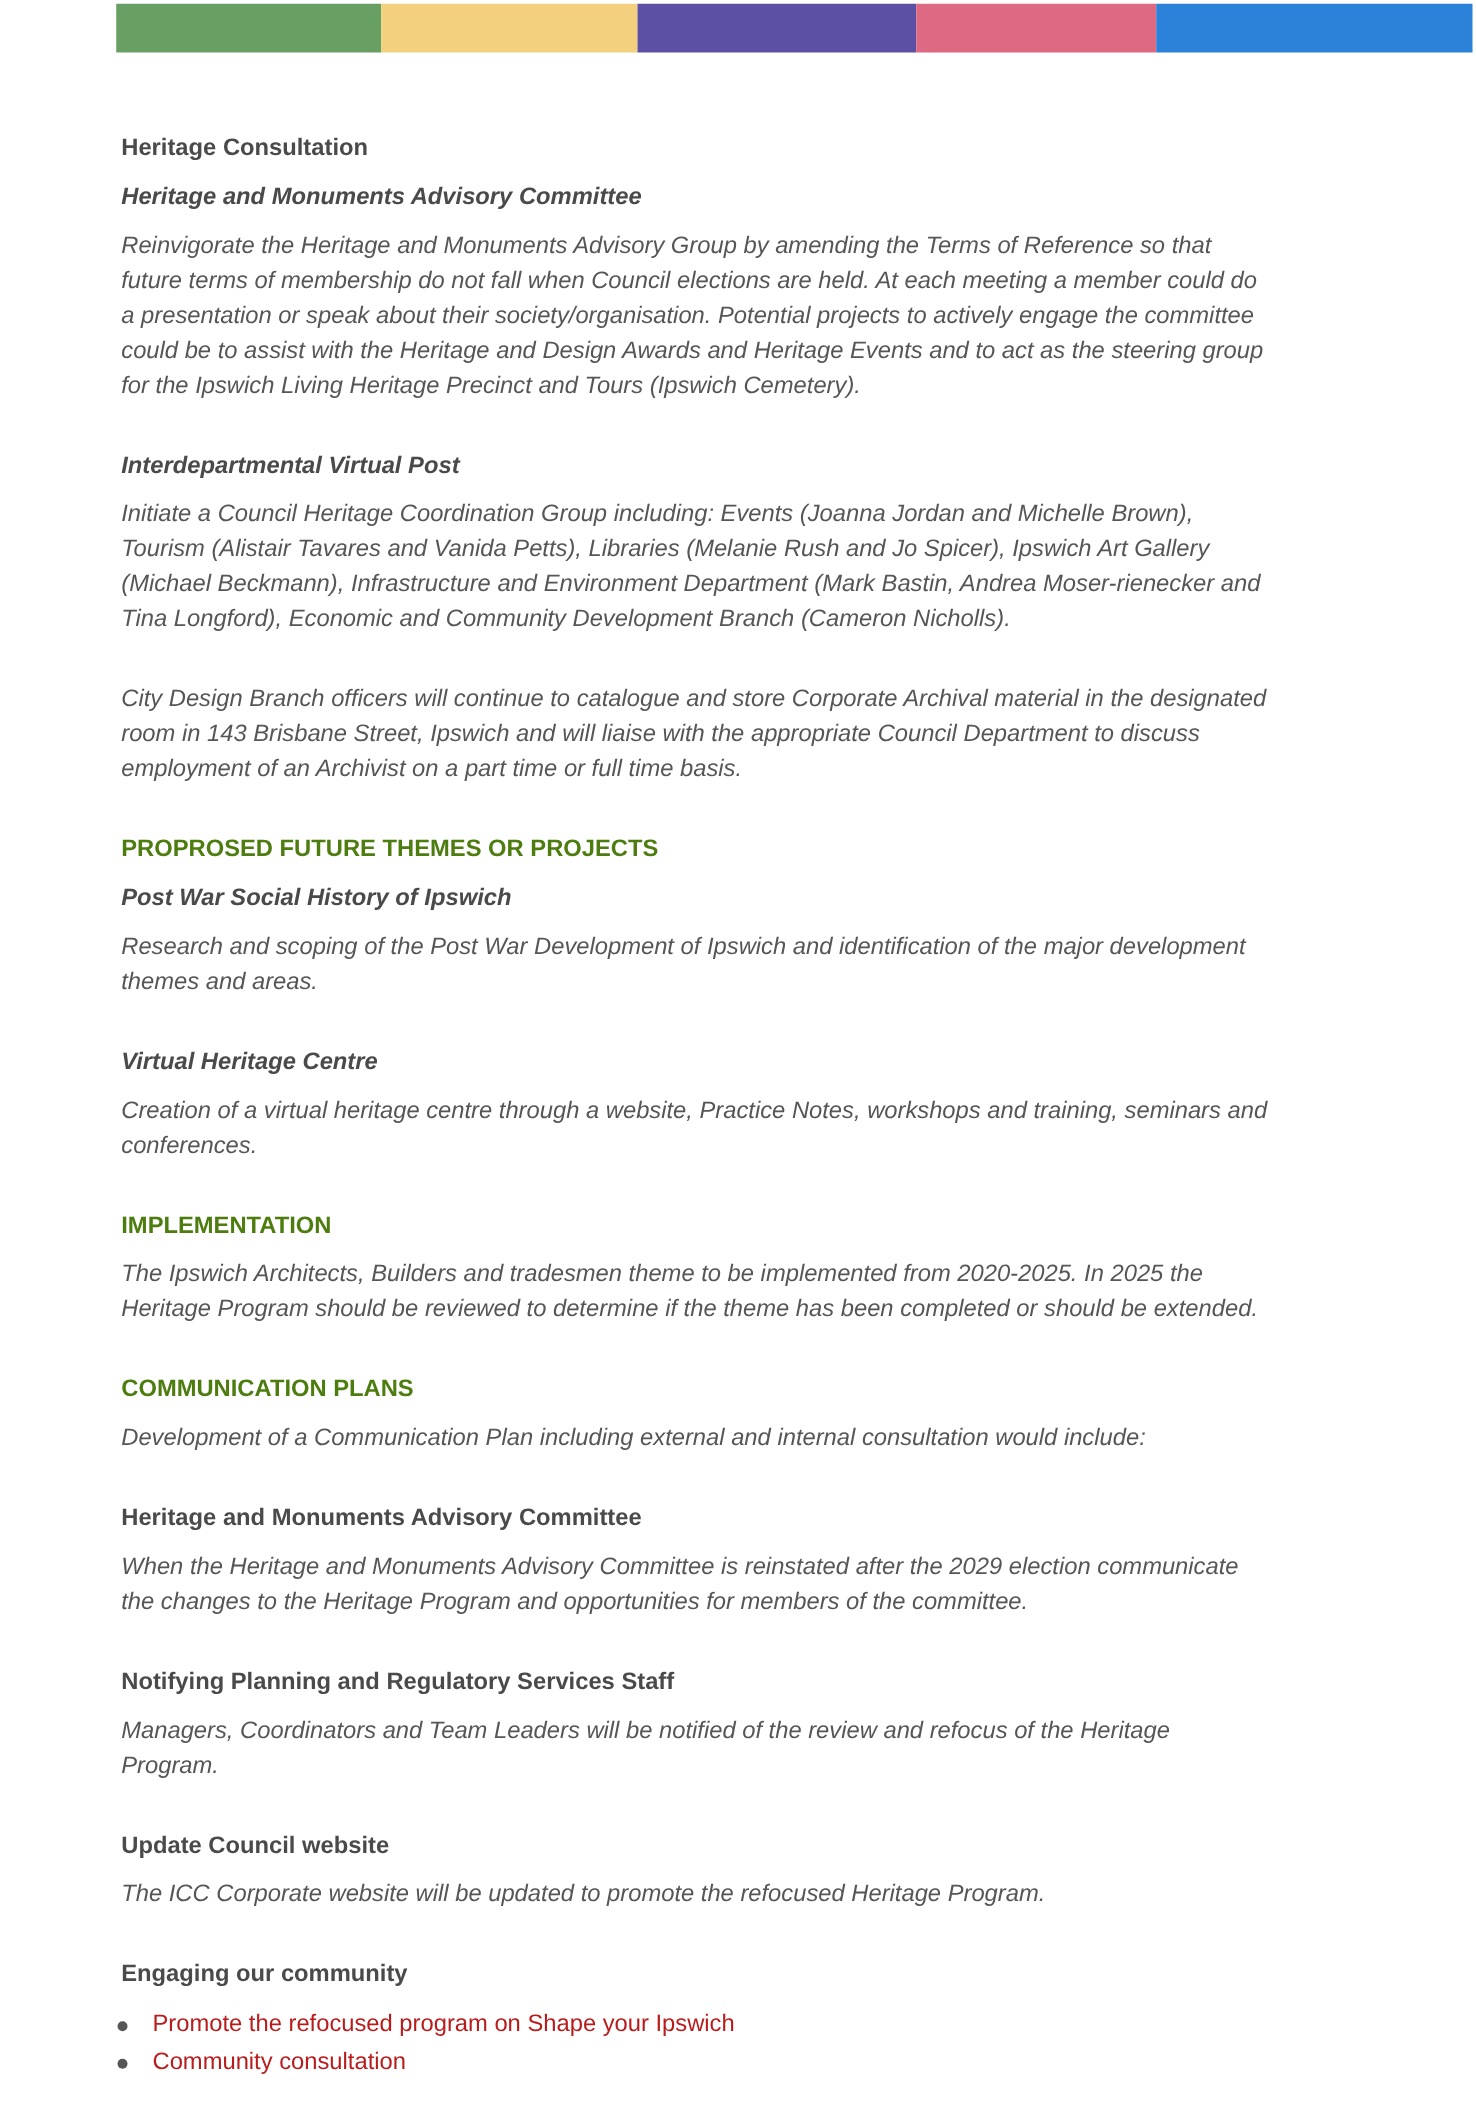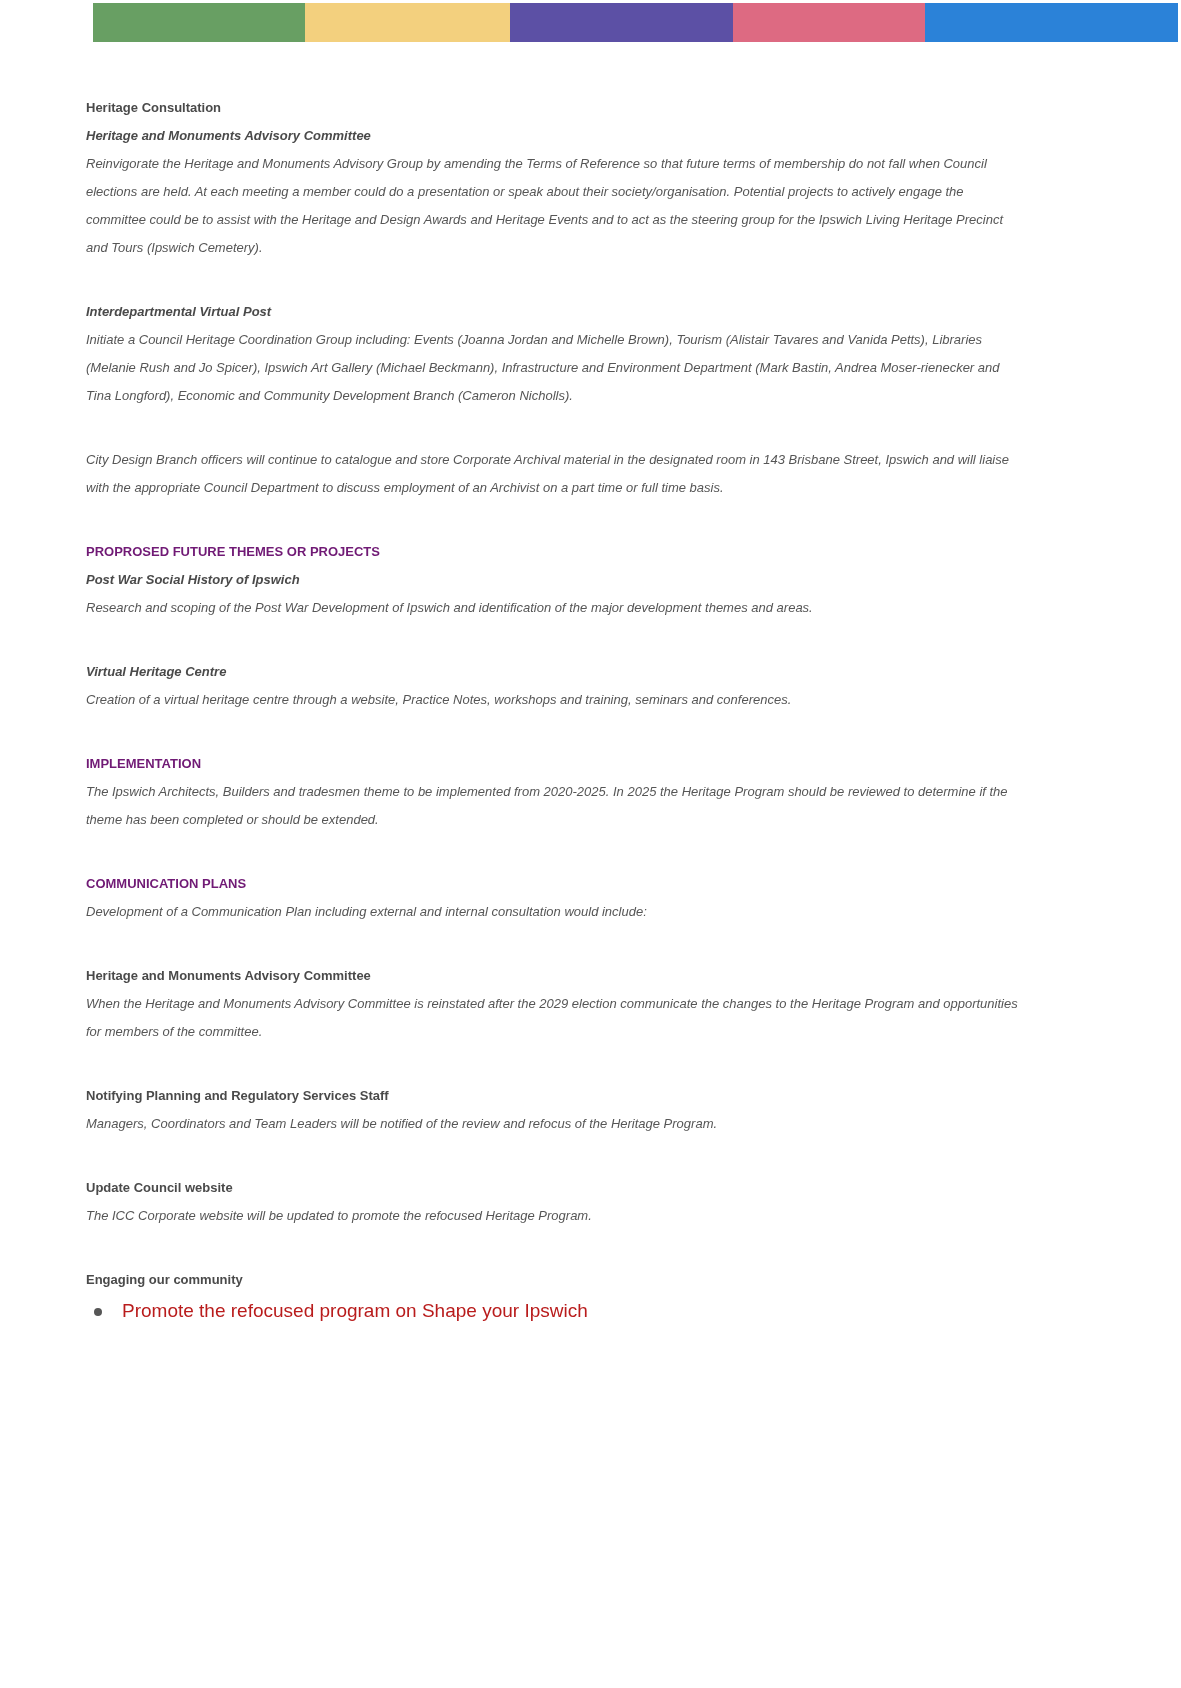--- a/index.html
+++ b/index.html
@@ -34,33 +34,33 @@
     position: absolute;
     top: 94px;
     left: 86px;
     width: 940px;
     color: #565656;
     font-size: 19px;
     line-height: 28px;
   }
   .section { margin: 0 0 36px 0; }
   .section:last-child { margin-bottom: 0; }
-  h3, h4, p { margin: 0; padding: 0; font-size: 13px; line-height: 28px; }
+  h3, h4, p { margin: 11px; padding: 0; font-size: 19px; line-height: 28px; }
   .h-bold {
     font-weight: bold;
     color: #4a4a4a;
   }
   .h-bold-italic {
     font-weight: bold;
     font-style: italic;
     color: #4a4a4a;
   }
   .h-blue {
     font-weight: bold;
-    color: #701a75;
+    color: #4d7c0f;
   }
   .body-text { color: #565656; font-style: italic; }
   ul.bullets {
     margin: 2px 0 0 0;
     padding: 0;
     list-style: none;
   }
   ul.bullets li {
     position: relative;
     padding-left: 36px;
@@ -139,16 +139,17 @@
 
   <div class="section">
     <h4 class="h-bold">Update Council website</h4>
     <p class="body-text">The ICC Corporate website will be updated to promote the refocused Heritage Program.</p>
   </div>
 
   <div class="section">
     <h4 class="h-bold">Engaging our community</h4>
     <ul class="bullets">
       <li>Promote the refocused program on Shape your Ipswich</li>
+      <li>Community consultation</li>
     </ul>
   </div>
 
 </div>
 
 </body></html>

